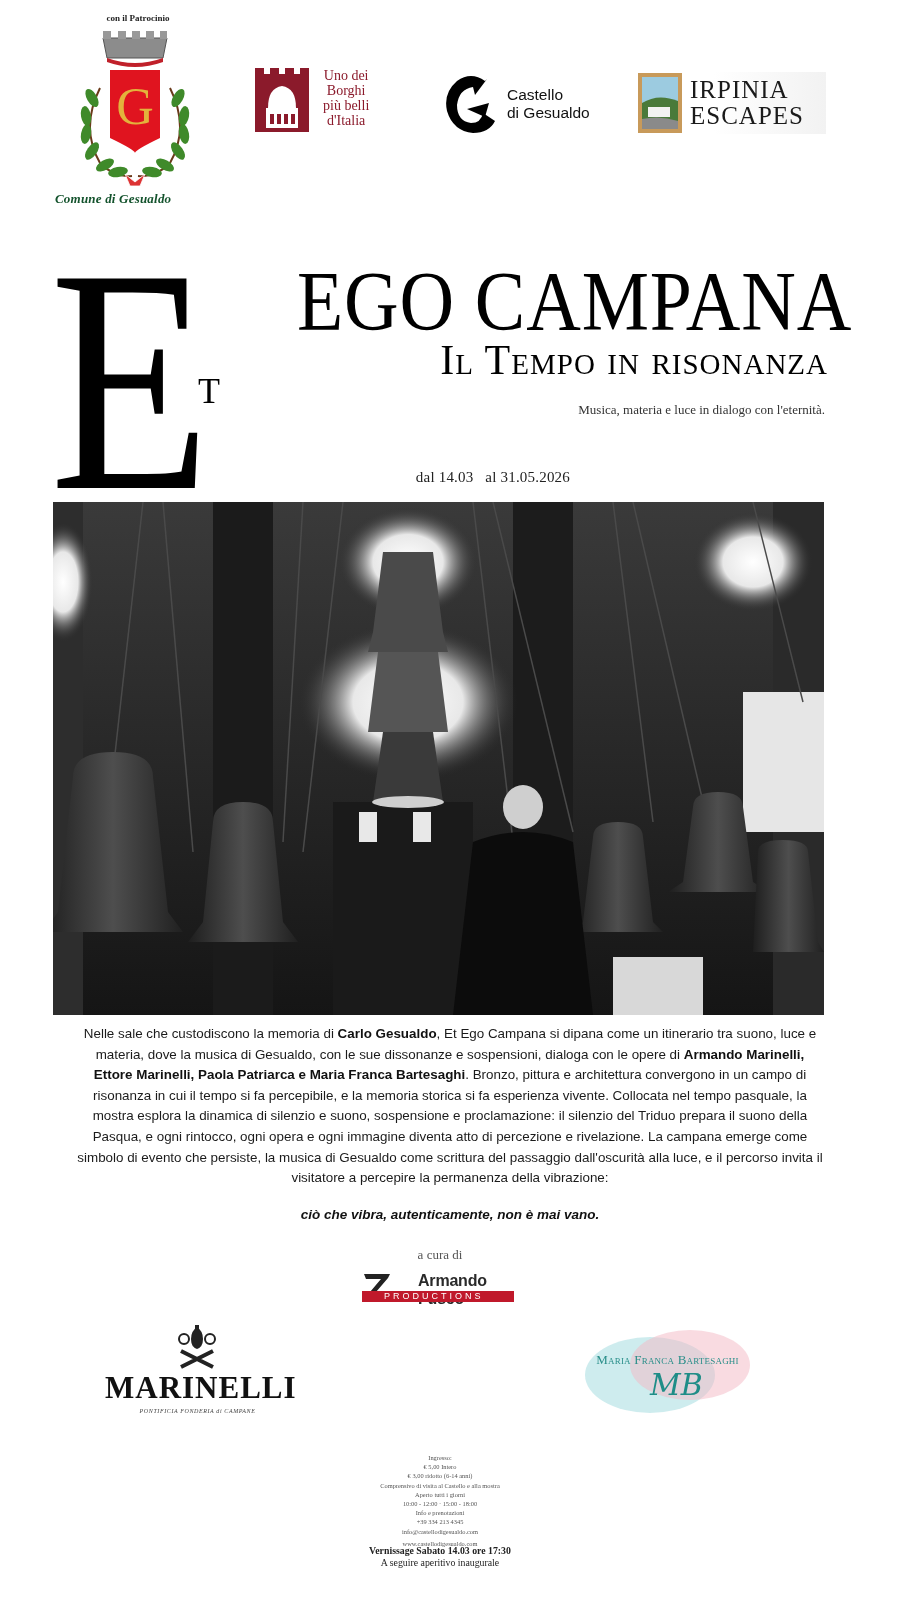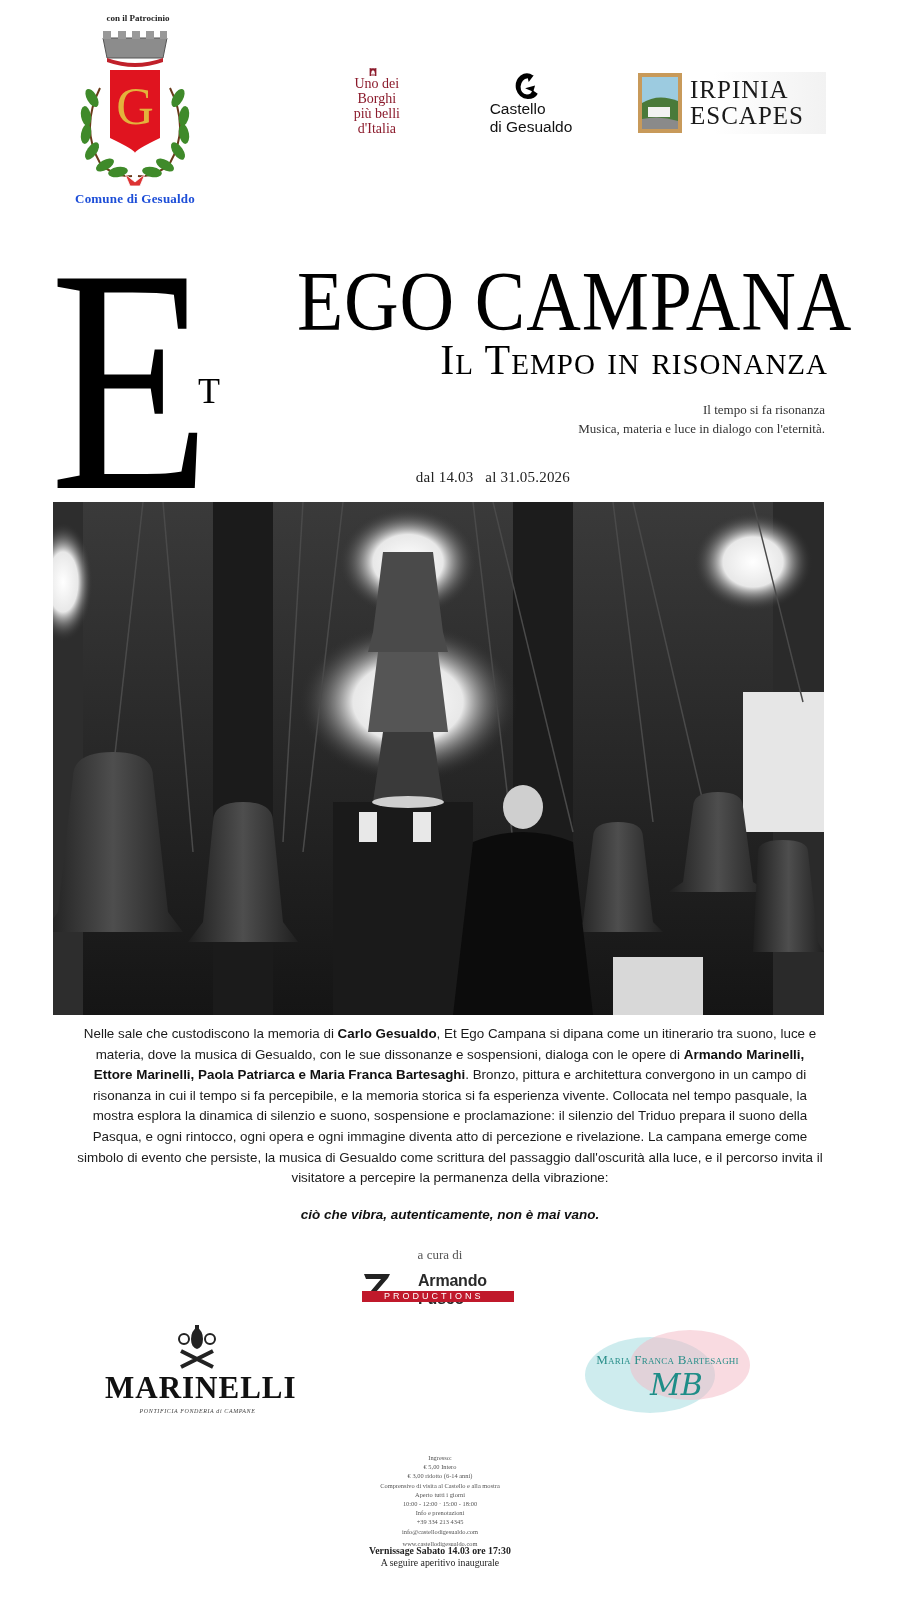--- a/index.html
+++ b/index.html
@@ -4,26 +4,26 @@
   <style>
     * { margin: 0; padding: 0; box-sizing: border-box; }
     html, body { width: 900px; height: 1600px; background: #ffffff; overflow: hidden; }
     body { position: relative; font-family: "DejaVu Serif", serif; color: #111; }
 
     .abs { position: absolute; }
 
     
     .patrocinio-label { left: 98px; top: 13px; width: 80px; text-align: center; font-family: "Liberation Serif", serif; font-size: 9px; font-weight: bold; color: #222; }
     .comune-logo { left: 70px; top: 28px; width: 130px; height: 165px; }
-    .comune-name { left: 55px; top: 191px; width: 160px; text-align: center; font-family: "Liberation Serif", serif; font-size: 13px; font-weight: bold; color: #1d4ed8; letter-spacing: 0.2px; }
-
-    .borghi-logo { left: 255px; top: 68px; width: 145px; height: 68px; display: flex; align-items: flex-end; flex-direction: column; }
+    .comune-name { left: 55px; top: 191px; width: 160px; text-align: left; font-family: "Liberation Serif", serif; font-size: 13px; font-weight: bold; color: #14532d; letter-spacing: 0.2px; font-style: italic; }
+
+    .borghi-logo { left: 255px; top: 68px; width: 145px; height: 68px; display: flex; align-items: flex-start; }
     .borghi-text { margin-left: 14px; font-family: "Liberation Serif", serif; font-size: 14px; line-height: 15px; color: #8b1a2b; text-align: center; }
 
-    .castello-logo { left: 441px; top: 72px; width: 170px; height: 64px; display: flex; align-items: center; flex-direction: column; }
+    .castello-logo { left: 441px; top: 72px; width: 170px; height: 64px; display: flex; align-items: center; }
     .castello-text { margin-left: 10px; font-family: "Liberation Sans", sans-serif; font-size: 15.5px; line-height: 18px; color: #111; }
 
     .irpinia-logo { left: 638px; top: 72px; width: 188px; height: 62px; display: flex; align-items: center; background: linear-gradient(90deg,#fff 0%, #fff 40%, #f2f2f2 100%); }
     .irpinia-text { margin-left: 8px; font-family: "Liberation Serif", serif; font-size: 25px; line-height: 26px; color: #1a1a1a; letter-spacing: 1px; }
 
     
     .big-e { left: 50px; top: 230px; font-family: "Liberation Serif", serif; font-size: 320px; line-height: 300px; color: #000; transform: scaleX(0.82); transform-origin: left top; letter-spacing: -6px; }
     .big-t { left: 198px; top: 370px; font-family: "Liberation Serif", serif; font-size: 36px; color: #000; }
     .title-main { left: 238px; top: 262px; width: 590px; text-align: right; font-family: "Liberation Serif", serif; font-size: 84px; line-height: 80px; color: #000; letter-spacing: 1px; transform: scaleX(0.9); transform-origin: right top; white-space: nowrap; }
     .title-sub { left: 238px; top: 337px; width: 590px; text-align: right; font-family: "Liberation Serif", serif; font-size: 42px; line-height: 46px; color: #000; font-variant: small-caps; letter-spacing: 1px; white-space: nowrap; }
@@ -144,21 +144,20 @@
     <div>IRPINIA</div>
     <div>ESCAPES</div>
   </div>
 </div>
 
 <div class="abs big-e">E</div>
 <div class="abs big-t">T</div>
 <div class="abs title-main">EGO CAMPANA</div>
 <div class="abs title-sub">Il Tempo in risonanza</div>
 <div class="abs tagline">
-  <div>Il tempo si fa risonanza</div>
   <div>Musica, materia e luce in dialogo con l'eternità.</div>
 </div>
 <div class="abs dates" style="white-space:pre;">dal 14.03   al 31.05.2026</div>
 
 <div class="abs photo">
   <svg width="771" height="513" viewBox="0 0 771 513">
     <defs>
       <radialGradient id="glowC" cx="0.5" cy="0.5" r="0.5">
         <stop offset="0" stop-color="#ffffff"></stop>
           <stop offset="0.5" stop-color="#e8e8e8"></stop>

